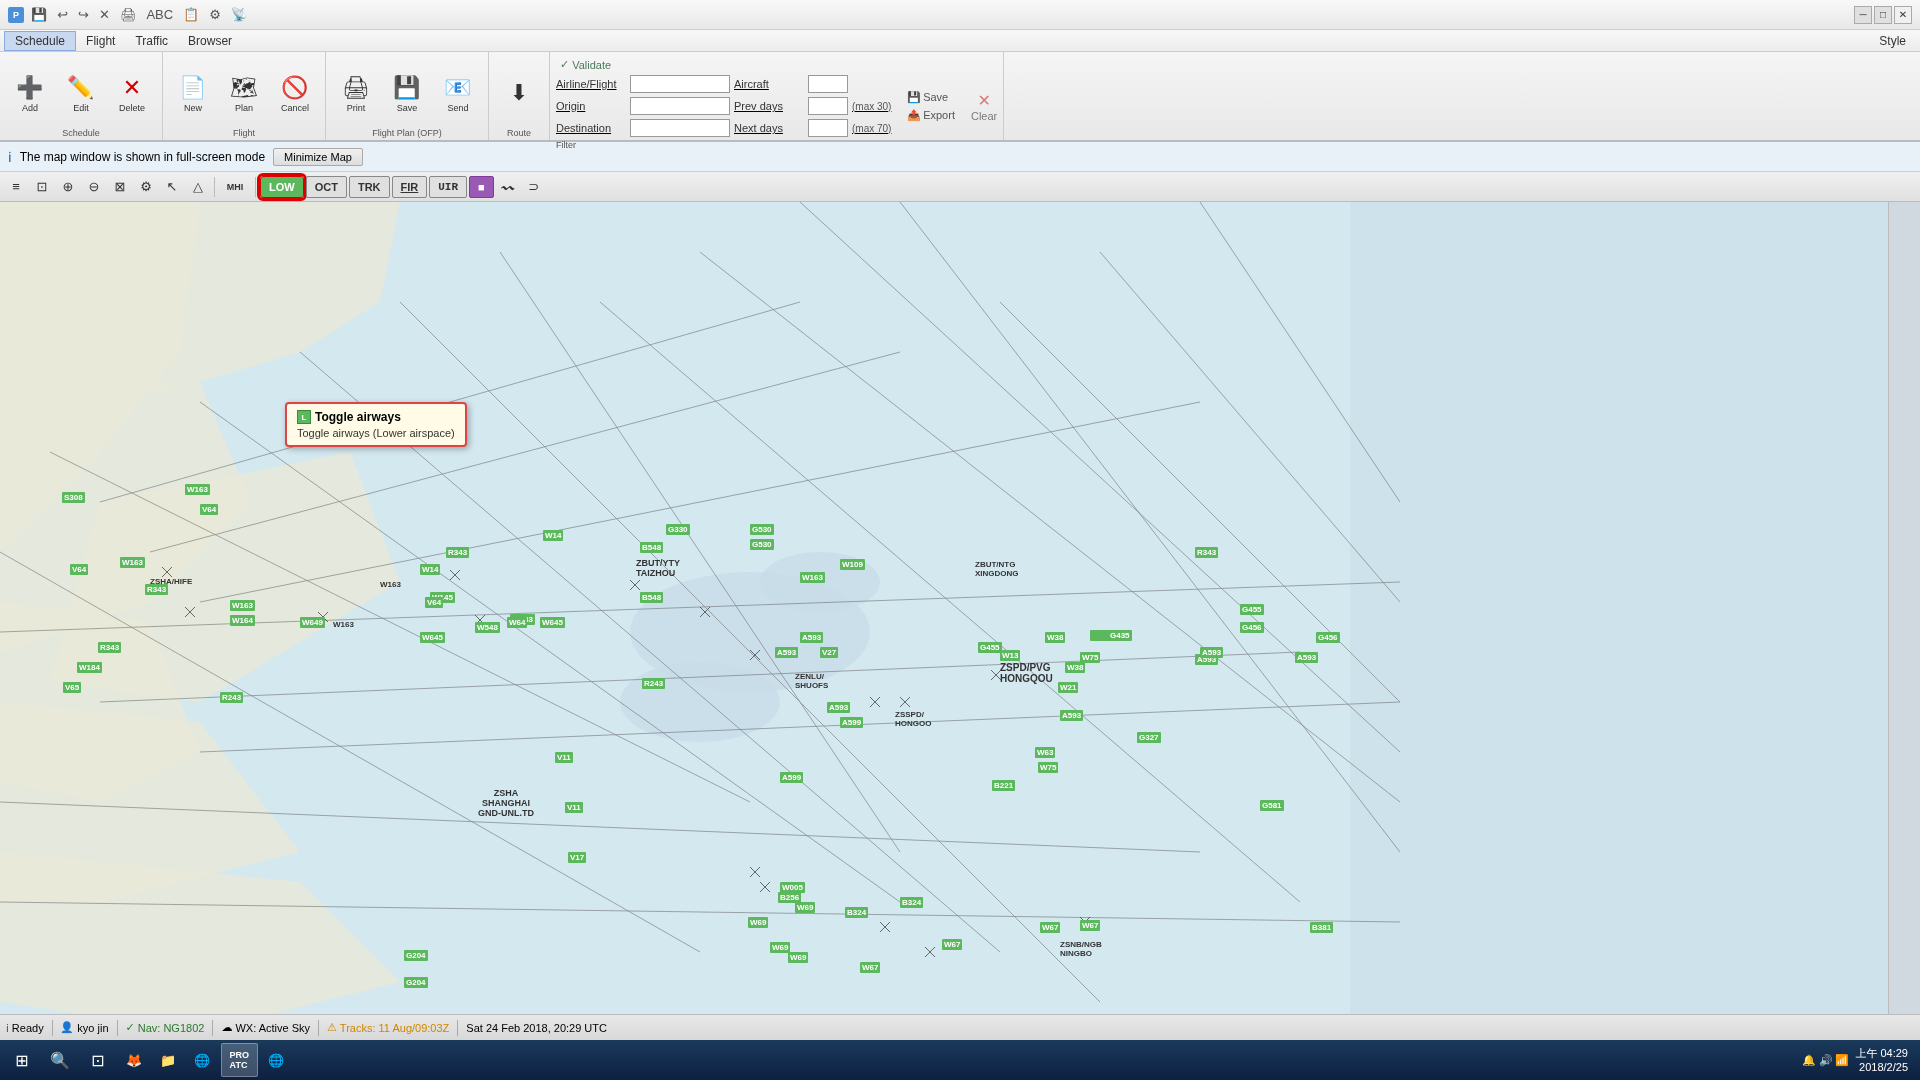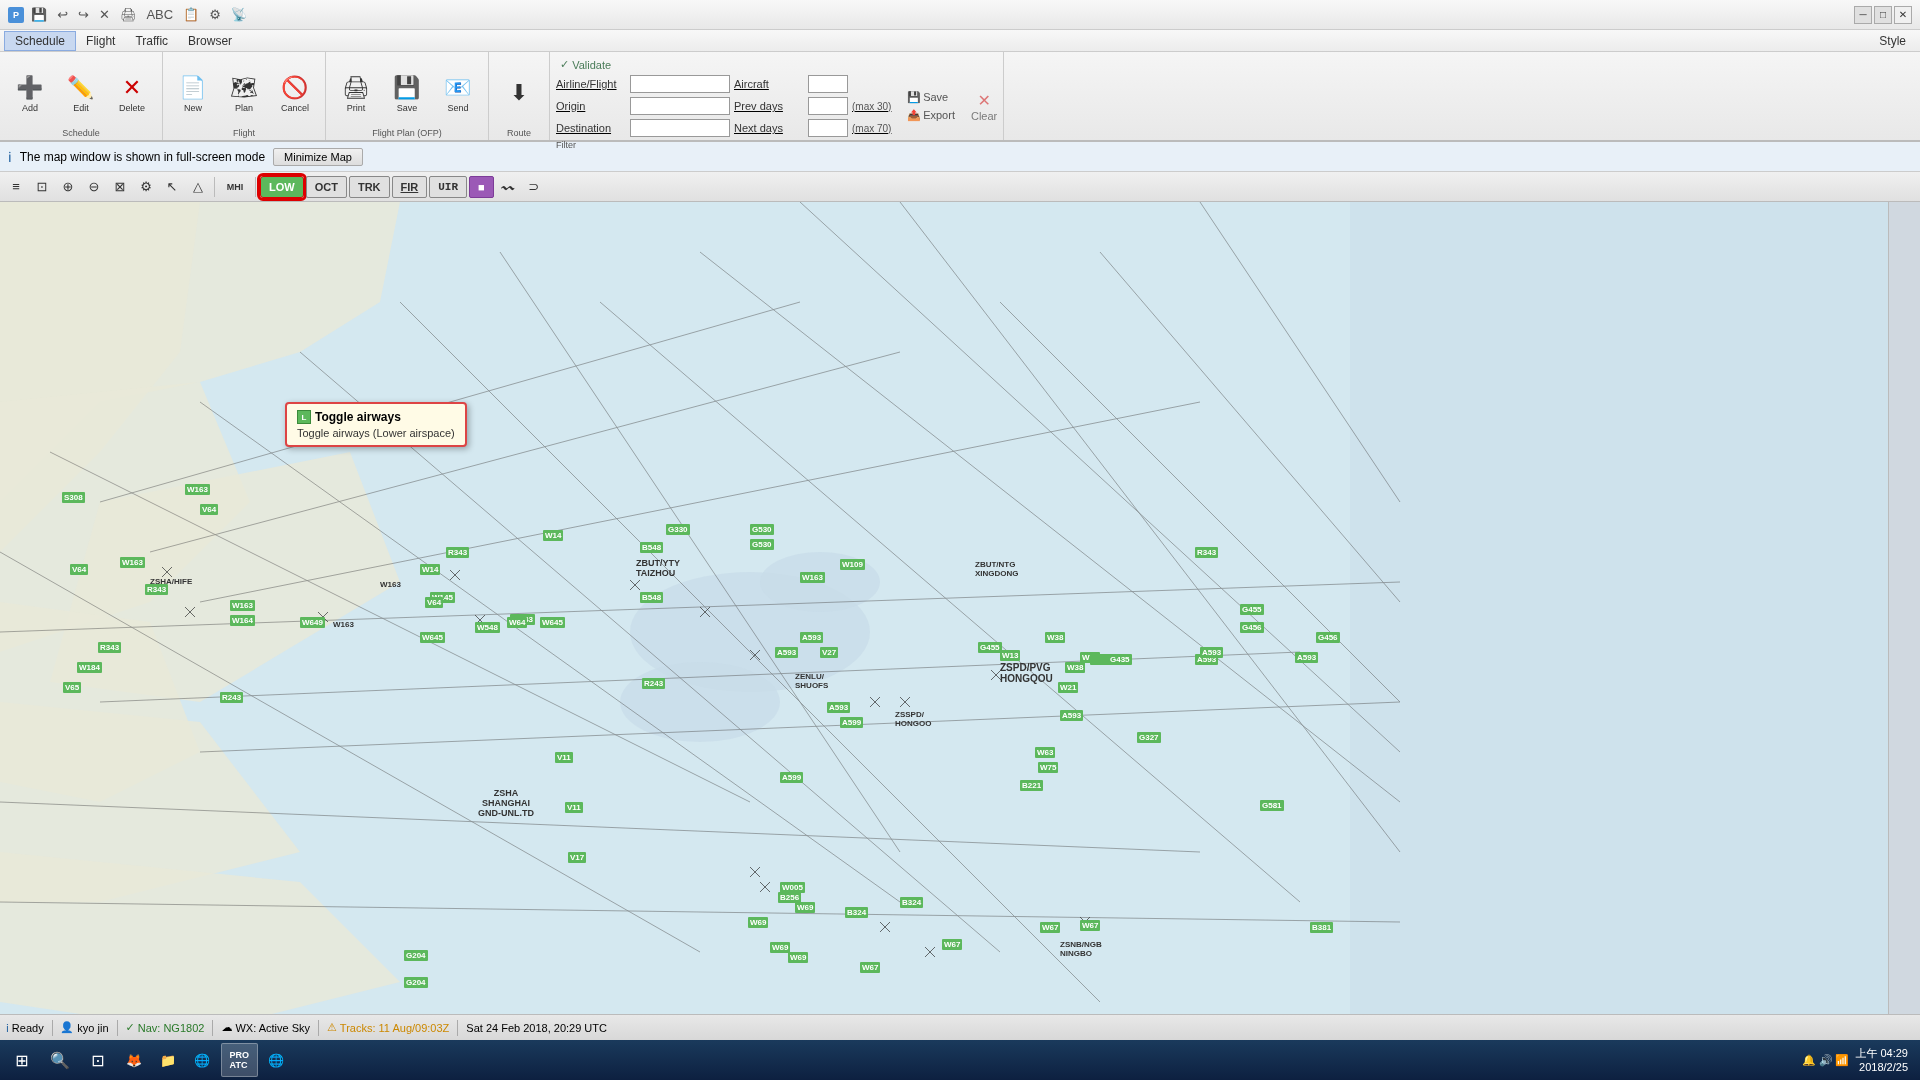--- a/index.html
+++ b/index.html
@@ -572,30 +572,30 @@
     <div class="airway-label" style="top:500px; left:827px;">A593</div>
     <div class="airway-label" style="top:515px; left:840px;">A599</div>
     <div class="airway-label" style="top:530px; left:1137px;">G327</div>
     <div class="airway-label" style="top:508px; left:1060px;">A593</div>
     <div class="airway-label" style="top:480px; left:1058px;">W21</div>
     <div class="airway-label" style="top:460px; left:1065px;">W38</div>
     <div class="airway-label" style="top:450px; left:1080px;">W75</div>
     <div class="airway-label" style="top:420px; left:1240px;">G456</div>
     <div class="airway-label" style="top:402px; left:1240px;">G455</div>
     <div class="airway-label" style="top:452px; left:1195px;">A593</div>
-    <div class="airway-label" style="top:452px; left:1090px;padding-left:20px;">G435</div>
+    <div class="airway-label" style="top:428px; left:1090px;padding-left:20px;">G435</div>
     <div class="airway-label" style="top:445px; left:1200px;">A593</div>
     <div class="airway-label" style="top:450px; left:1295px;">A593</div>
     <div class="airway-label" style="top:430px; left:1316px;">G456</div>
     <div class="airway-label" style="top:550px; left:555px;">V11</div>
     <div class="airway-label" style="top:600px; left:565px;">V11</div>
     <div class="airway-label" style="top:650px; left:568px;">V17</div>
     <div class="airway-label" style="top:570px; left:780px;">A599</div>
     <div class="airway-label" style="top:560px; left:1038px;">W75</div>
-    <div class="airway-label" style="top:578px; left:1020px;">B221</div>
+    <div class="airway-label" style="top:578px; left:992px;">B221</div>
     <div class="airway-label" style="top:545px; left:1035px;">W63</div>
     <div class="airway-label" style="top:680px; left:780px;">W005</div>
     <div class="airway-label" style="top:690px; left:778px;">B256</div>
     <div class="airway-label" style="top:715px; left:748px;">W69</div>
     <div class="airway-label" style="top:700px; left:795px;">W69</div>
     <div class="airway-label" style="top:705px; left:845px;">B324</div>
     <div class="airway-label" style="top:695px; left:900px;">B324</div>
     <div class="airway-label" style="top:737px; left:942px;">W67</div>
     <div class="airway-label" style="top:720px; left:1040px;">W67</div>
     <div class="airway-label" style="top:718px; left:1080px;">W67</div>

